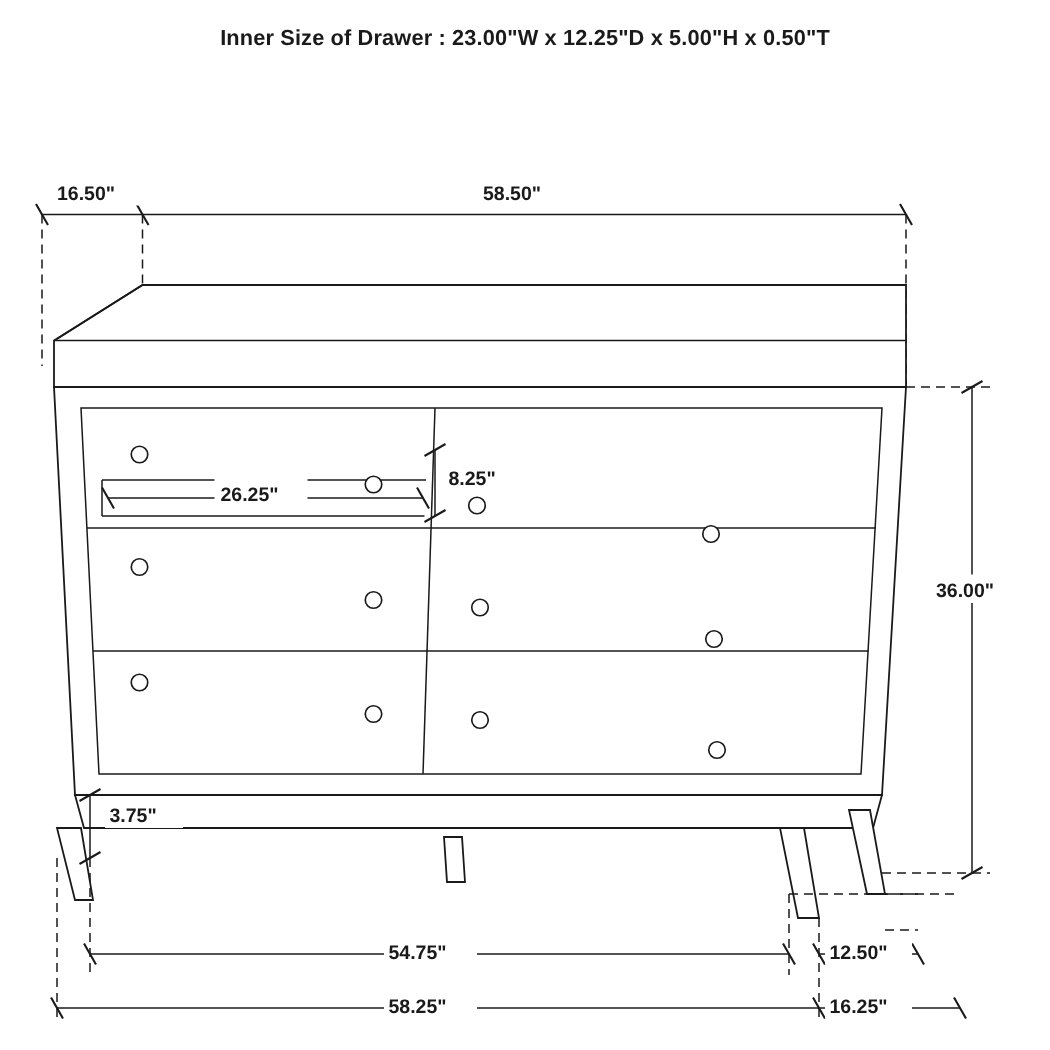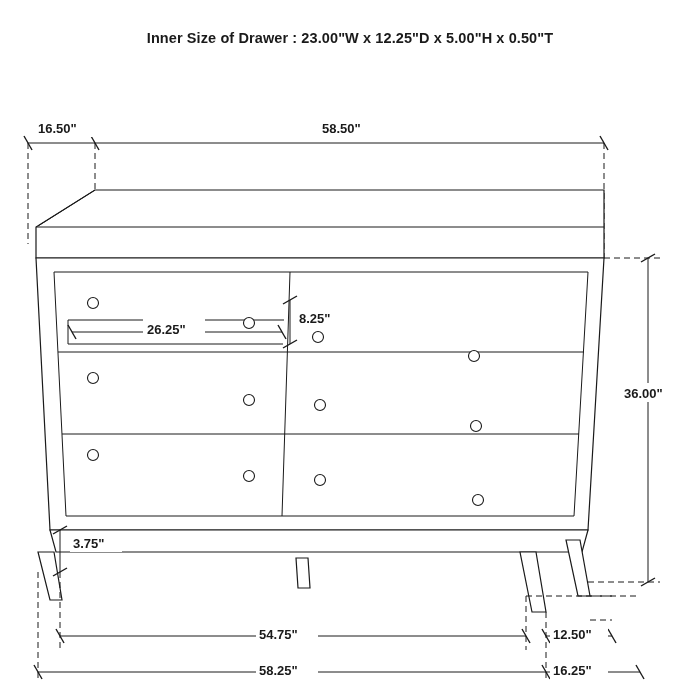--- a/index.html
+++ b/index.html
@@ -10,21 +10,21 @@
   #root {
     position: relative;
     width: 700px;
     height: 700px;
     background: #ffffff;
     font-family: "Liberation Sans", sans-serif;
     overflow: hidden;
   }
   #title {
     position: absolute;
-    top: 30px;
+    top: 18px;
     left: 0;
     width: 700px;
     text-align: center;
     font-size: 14.5px;
     font-weight: bold;
     color: #1a1a1a;
     letter-spacing: 0.1px;
   }
   svg {
     position: absolute;

